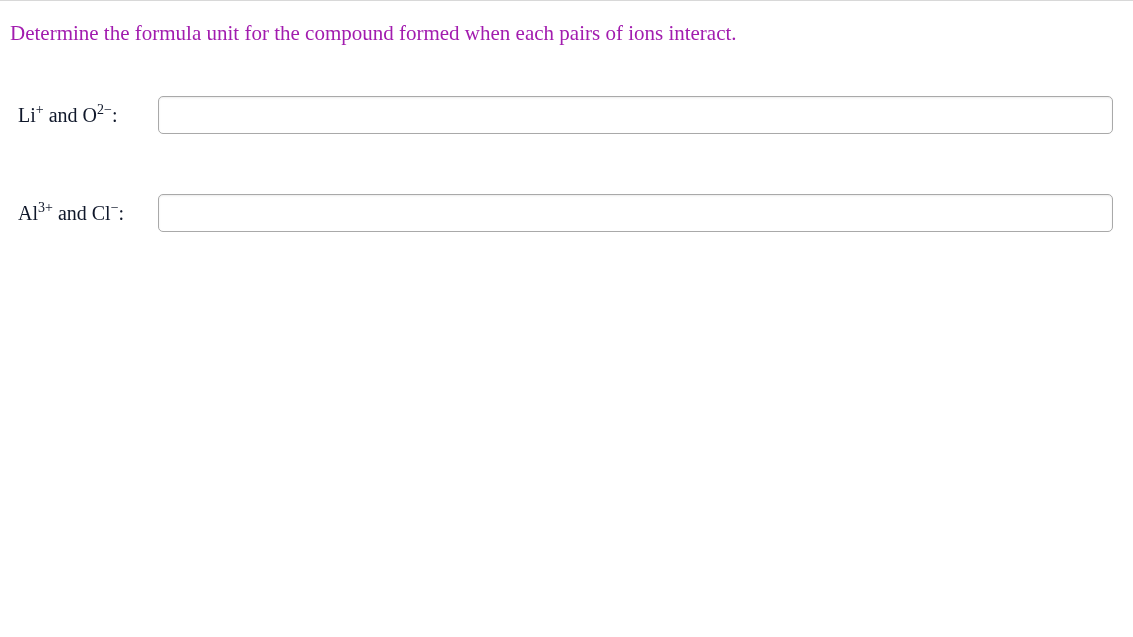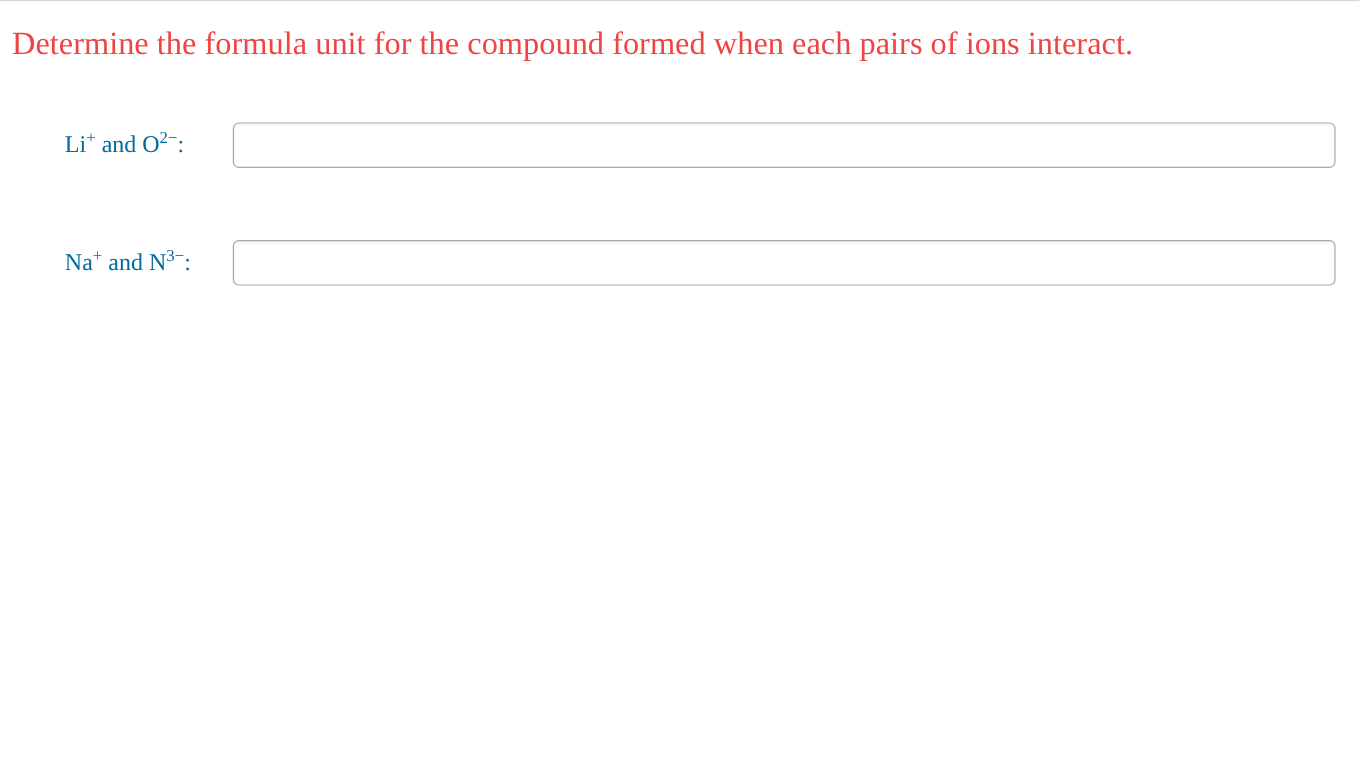--- a/index.html
+++ b/index.html
@@ -10,39 +10,38 @@
     background: #ffffff;
     width: 1133px;
     height: 637px;
     overflow: hidden;
   }
   .container {
     border-top: 1px solid #d8d8d8;
     padding: 20px 10px 10px 10px;
   }
   .question-text {
-    font-size: 27px;
-    color: #ef4444;
+    font-size: 21px;
+    color: #a21caf;
     margin-bottom: 50px;
     padding-left: 0px;
   }
   .row {
     display: flex;
     align-items: center;
     margin-bottom: 60px;
     padding-left: 8px;
   }
   .label {
     font-size: 20px;
-    color: #0369a1;
+    color: #0f172a;
     white-space: nowrap;
     padding-right: 10px;
     min-width: 140px;
     text-align: left;
-    margin-left: 36px;
   }
   .input-field {
     flex: 1;
     height: 38px;
     border: 1px solid #a9a9a9;
     border-radius: 5px;
     background: #ffffff;
     font-size: 18px;
     padding: 0 10px;
     box-shadow: inset 0 1px 2px rgba(0,0,0,0.08);
@@ -59,18 +58,18 @@
 
 <div class="container">
   <div class="question-text">Determine the formula unit for the compound formed when each pairs of ions interact.</div>
 
   <div class="row">
     <div class="label">Li<sup>+</sup> and O<sup>2−</sup>:</div>
     <input class="input-field" type="text" value="" style="">
   </div>
 
 
-
   <div class="row">
-    <div class="label">Na<sup>+</sup> and N<sup>3−</sup>:</div>
+    <div class="label">Al<sup>3+</sup> and Cl<sup>−</sup>:</div>
     <input class="input-field" type="text" value="" style="">
   </div>
+
 </div>
 
 </body></html>

